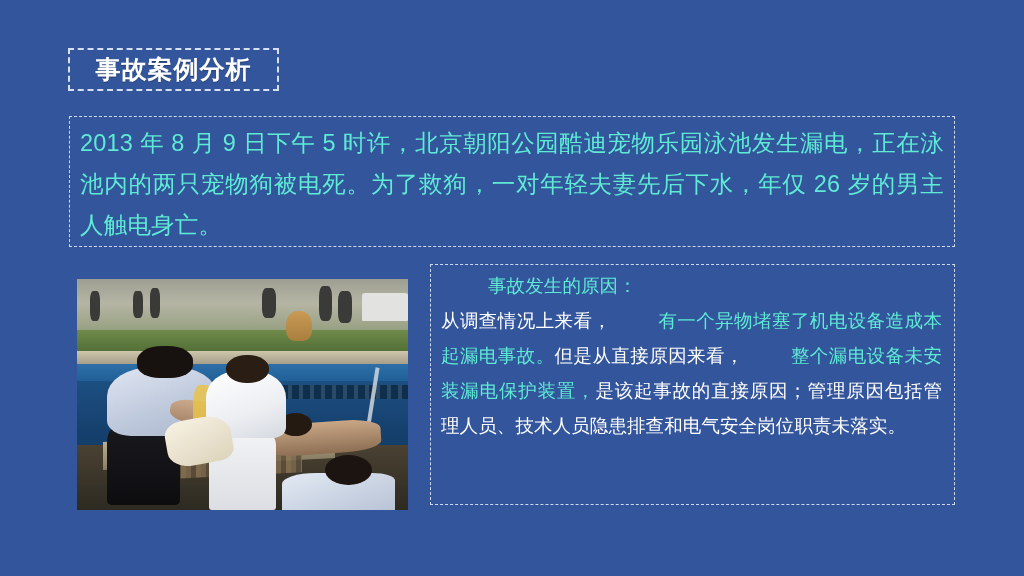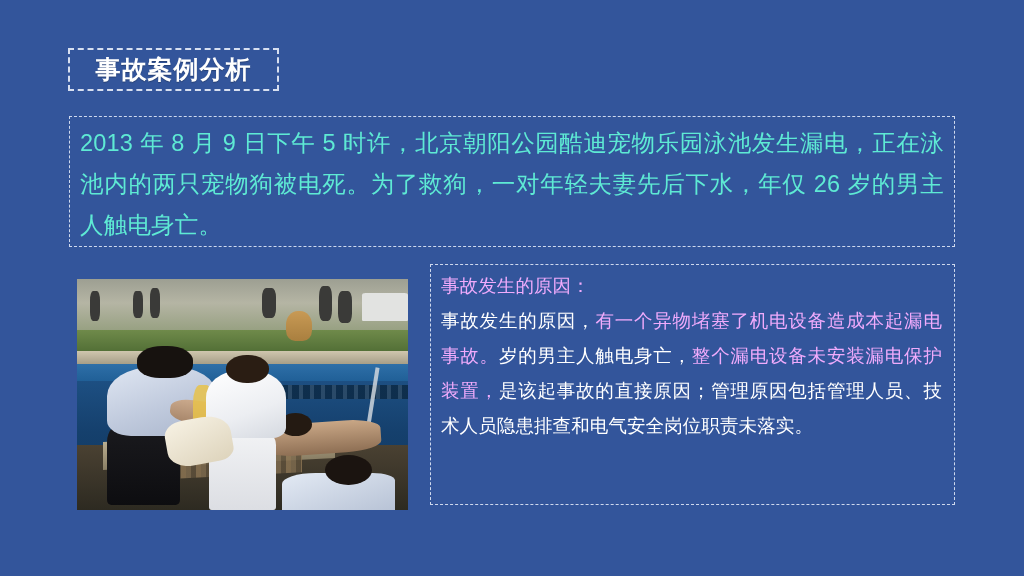--- a/index.html
+++ b/index.html
@@ -142,21 +142,21 @@
     padding:3px 12px 0 10px;
   }
   #cause-text {
     font-size:18.5px;
     line-height:35px;
     color:#ffffff;
     text-align:justify;
     text-justify:inter-ideograph;
     letter-spacing:0.1px;
   }
-  .red { color:#f0abfc; }
+  .red { color:#5eead4;margin-left:47px; }
   .wline { display:block; }
 </style>
 </head>
 <body style="background: rgb(51, 85, 155);">
 
 <div id="title-box">
   <span id="title-text">事故案例分析</span>
 </div>
 
 <div id="summary-box">
@@ -195,15 +195,15 @@
   <div class="layer woman-shirt"></div>
   <div class="layer woman-head"></div>
   <div class="layer towel"></div>
   <div class="layer crouch-body"></div>
   <div class="layer crouch-head"></div>
 </div>
 
 <div id="cause-box">
   <div id="cause-text">
     <span class="wline red">事故发生的原因：</span>
-    <span>事故发生的原因，</span><span class="red">有一个异物堵塞了机电设备造成本起漏电事故。</span><span>岁的男主人触电身亡，</span><span class="red">整个漏电设备未安装漏电保护装置，</span><span>是该起事故的直接原因；管理原因包括管理人员、技术人员隐患排查和电气安全岗位职责未落实。</span>
+    <span>从调查情况上来看，</span><span class="red">有一个异物堵塞了机电设备造成本起漏电事故。</span><span>但是从直接原因来看，</span><span class="red">整个漏电设备未安装漏电保护装置，</span><span>是该起事故的直接原因；管理原因包括管理人员、技术人员隐患排查和电气安全岗位职责未落实。</span>
   </div>
 </div>
 
 </body></html>

